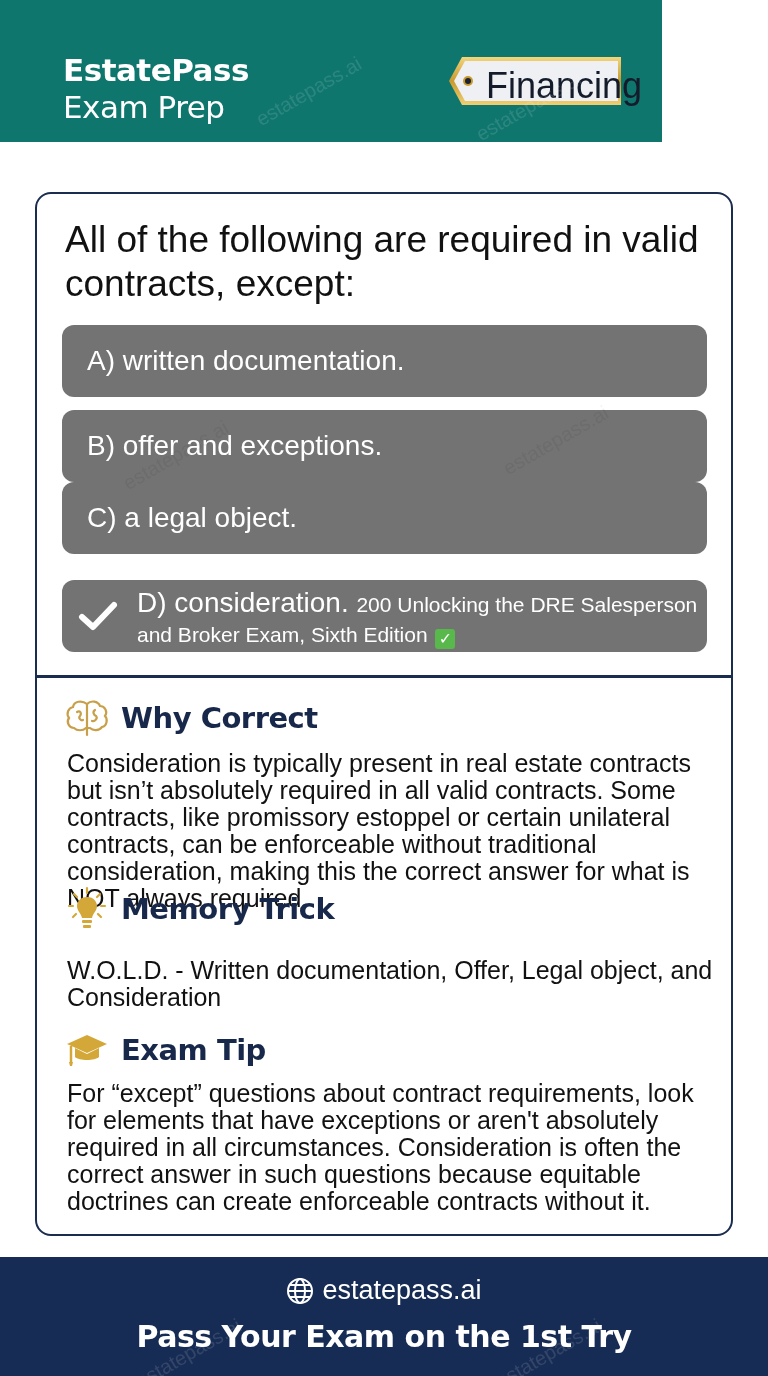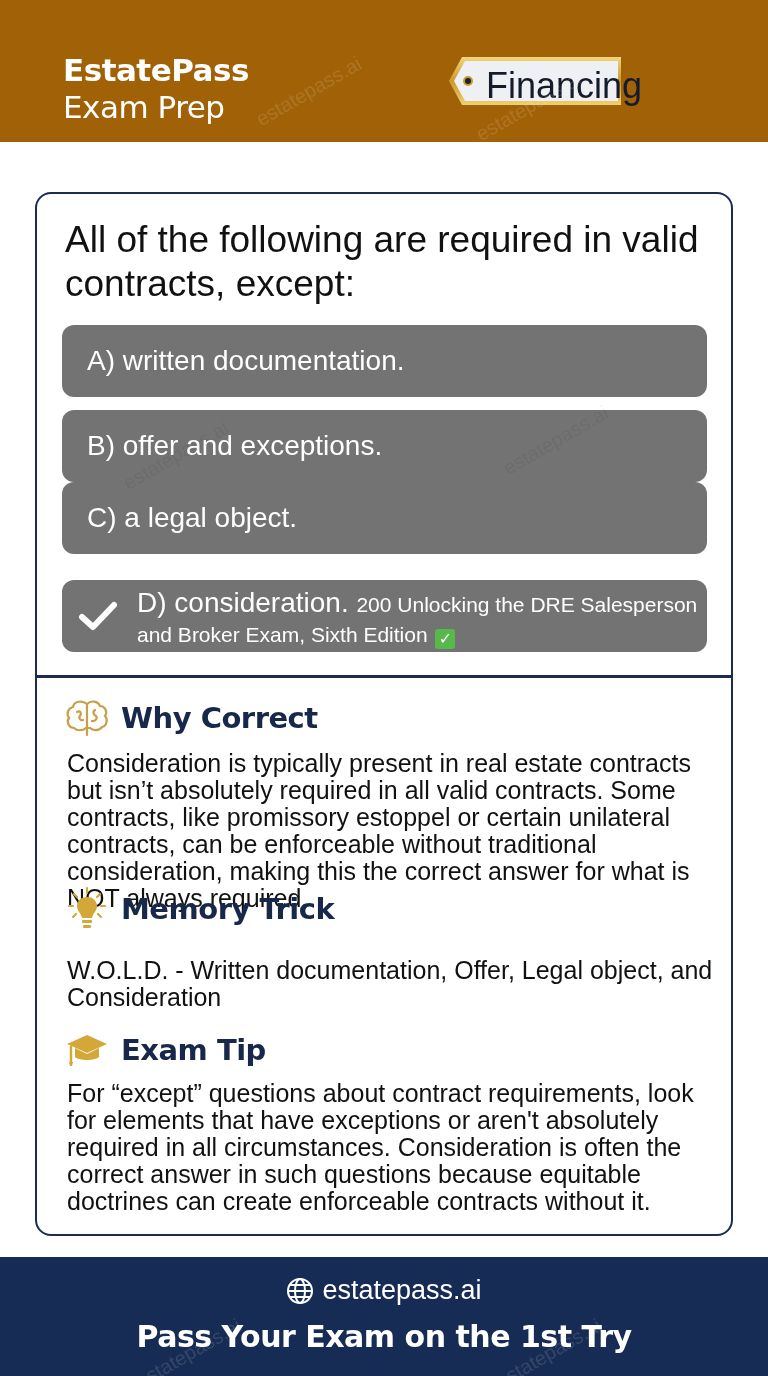--- a/index.html
+++ b/index.html
@@ -1,21 +1,21 @@
 <!DOCTYPE html>
 <html><head>
 <meta charset="utf-8">
 <style>
   * { box-sizing: border-box; margin: 0; padding: 0; }
   html, body { width: 768px; height: 1376px; overflow: hidden; background: #ffffff; }
   body { font-family: "Liberation Sans", sans-serif; position: relative; }
 
   .header {
-    position: absolute; left: 0; top: 0; width: 768px; height: 142px;
-    background: #a16207;
+    position: absolute; left: 0; top: 0; width: 662px; height: 142px;
+    background: #0f766e;
   }
   .brand { position: absolute; left: 63px; top: 52px; color: #ffffff;
     font-family: "DejaVu Sans", sans-serif; font-weight: bold; font-size: 31px; line-height: 37px; letter-spacing: -0.5px; }
   .brand .line2 { font-weight: normal; }
 
   .tag {
     position: absolute; left: 448px; top: 55px; width: 175px; height: 52px;
   }
   .tag svg { position: absolute; left: 0; top: 0; }
   .tag-label { position: absolute; left: 38px; top: 10px; font-size: 36px; color: #141c2c; }

